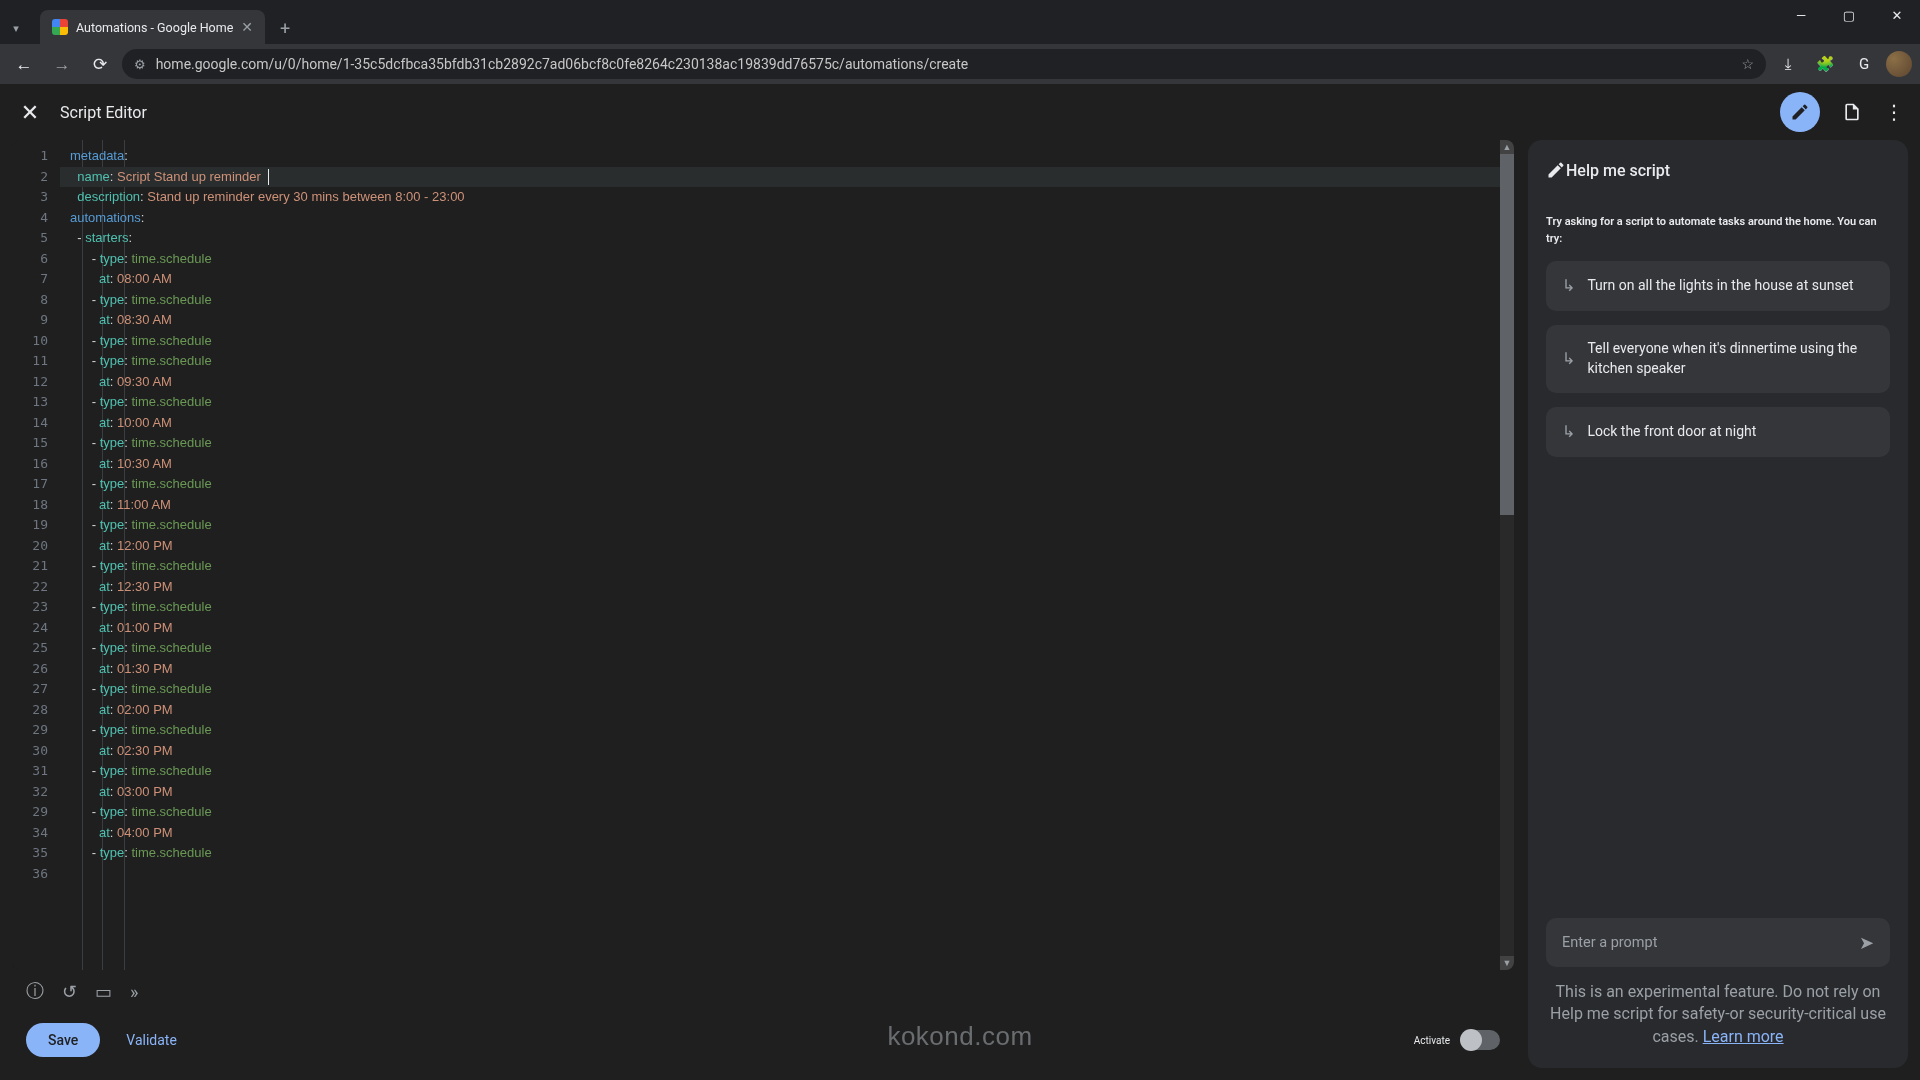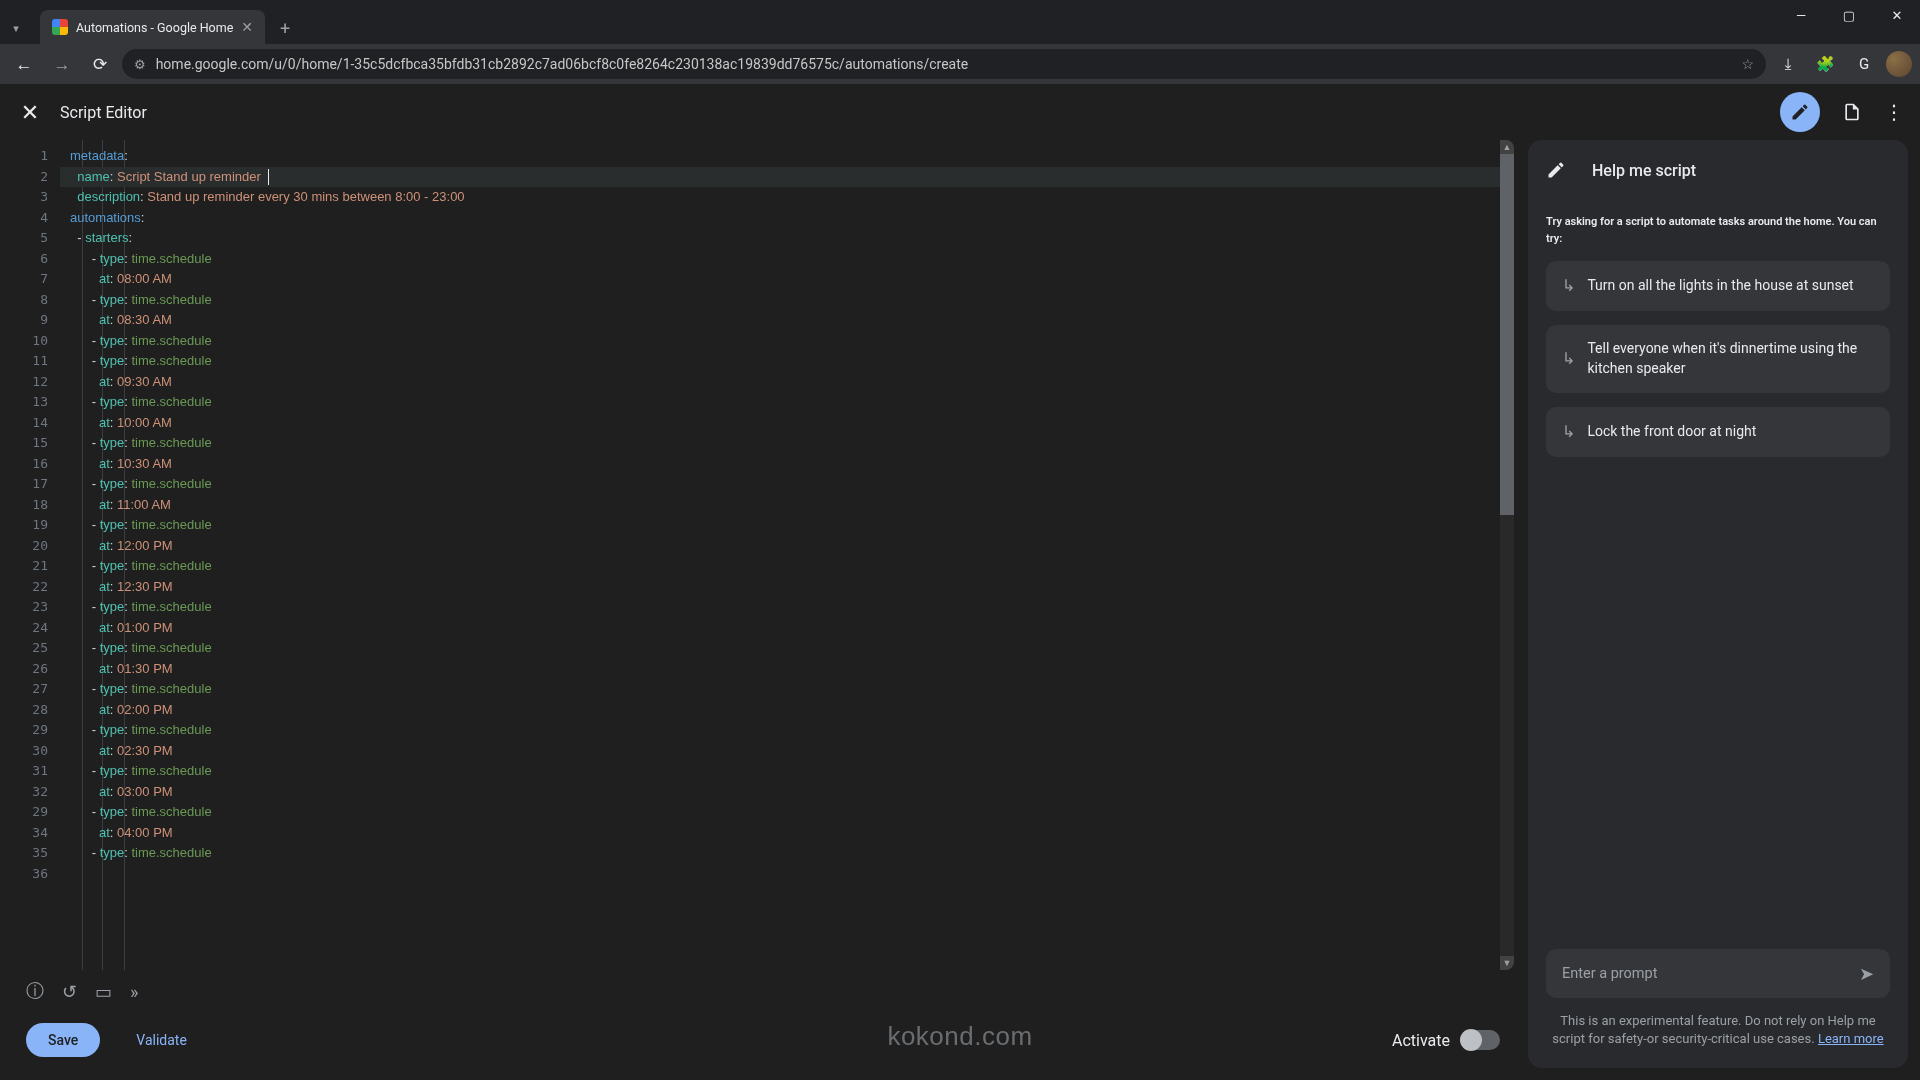--- a/index.html
+++ b/index.html
@@ -218,41 +218,41 @@
   color: #9aa0a6;
 }
 .tb-icon { font-size: 18px; }
 
 
 .editor-footer {
   height: 56px;
   display: flex;
   align-items: center;
   padding: 0 14px;
-  gap: 26px;
+  gap: 16px;
 }
 .btn-save {
   background: #8ab4f8;
   color: #202124;
   border-radius: 20px;
   padding: 9px 22px;
   font-size: 14px;
   font-weight: 500;
 }
 .btn-validate {
   color: #8ab4f8;
   font-size: 14px;
   padding: 9px 10px;
 }
 .activate-wrap {
   margin-left: auto;
   display: flex;
   align-items: center;
   gap: 12px;
-  font-size: 16px;
+  font-size: 10px;
   color: #e8eaed;
 }
 .toggle {
   width: 38px; height: 20px; border-radius: 10px;
   background: #5f6368; position: relative;
 }
 .toggle .knob {
   width: 22px; height: 22px; border-radius: 50%;
   background: #bdc1c6; position: absolute; left: -2px; top: -1px;
 }
@@ -261,21 +261,21 @@
 .side-panel {
   width: 380px;
   background: #292a2d;
   border-radius: 14px;
   padding: 20px 18px;
   display: flex;
   flex-direction: column;
   gap: 14px;
 }
 .hms-header {
-  display: flex; align-items: center; gap: 26px;
+  display: flex; align-items: center; gap: 0;
   font-size: 16px; font-weight: 500;
   color: #e8eaed;
 }
 .hms-desc {
   font-size: 11px; font-weight: 600; line-height: 1.5;
   color: #e8eaed; margin-top: 20px;
 }
 .sugg {
   background: #35363a;
   border-radius: 10px;
@@ -293,21 +293,21 @@
   background: #35363a;
   border-radius: 10px;
   padding: 14px 16px;
   display: flex;
   align-items: center;
   color: #9aa0a6;
   font-size: 14.5px;
 }
 .prompt-box .send { margin-left: auto; font-size: 18px; color: #9aa0a6; }
 .disclaimer {
-  font-size: 13px;
+  font-size: 16px;
   color: #9aa0a6;
   text-align: center;
   line-height: 1.4;
 }
 .disclaimer a { color: #8ab4f8; text-decoration: underline; }
 
 .watermark {
   position: absolute;
   left: 50%;
   transform: translateX(-50%);

